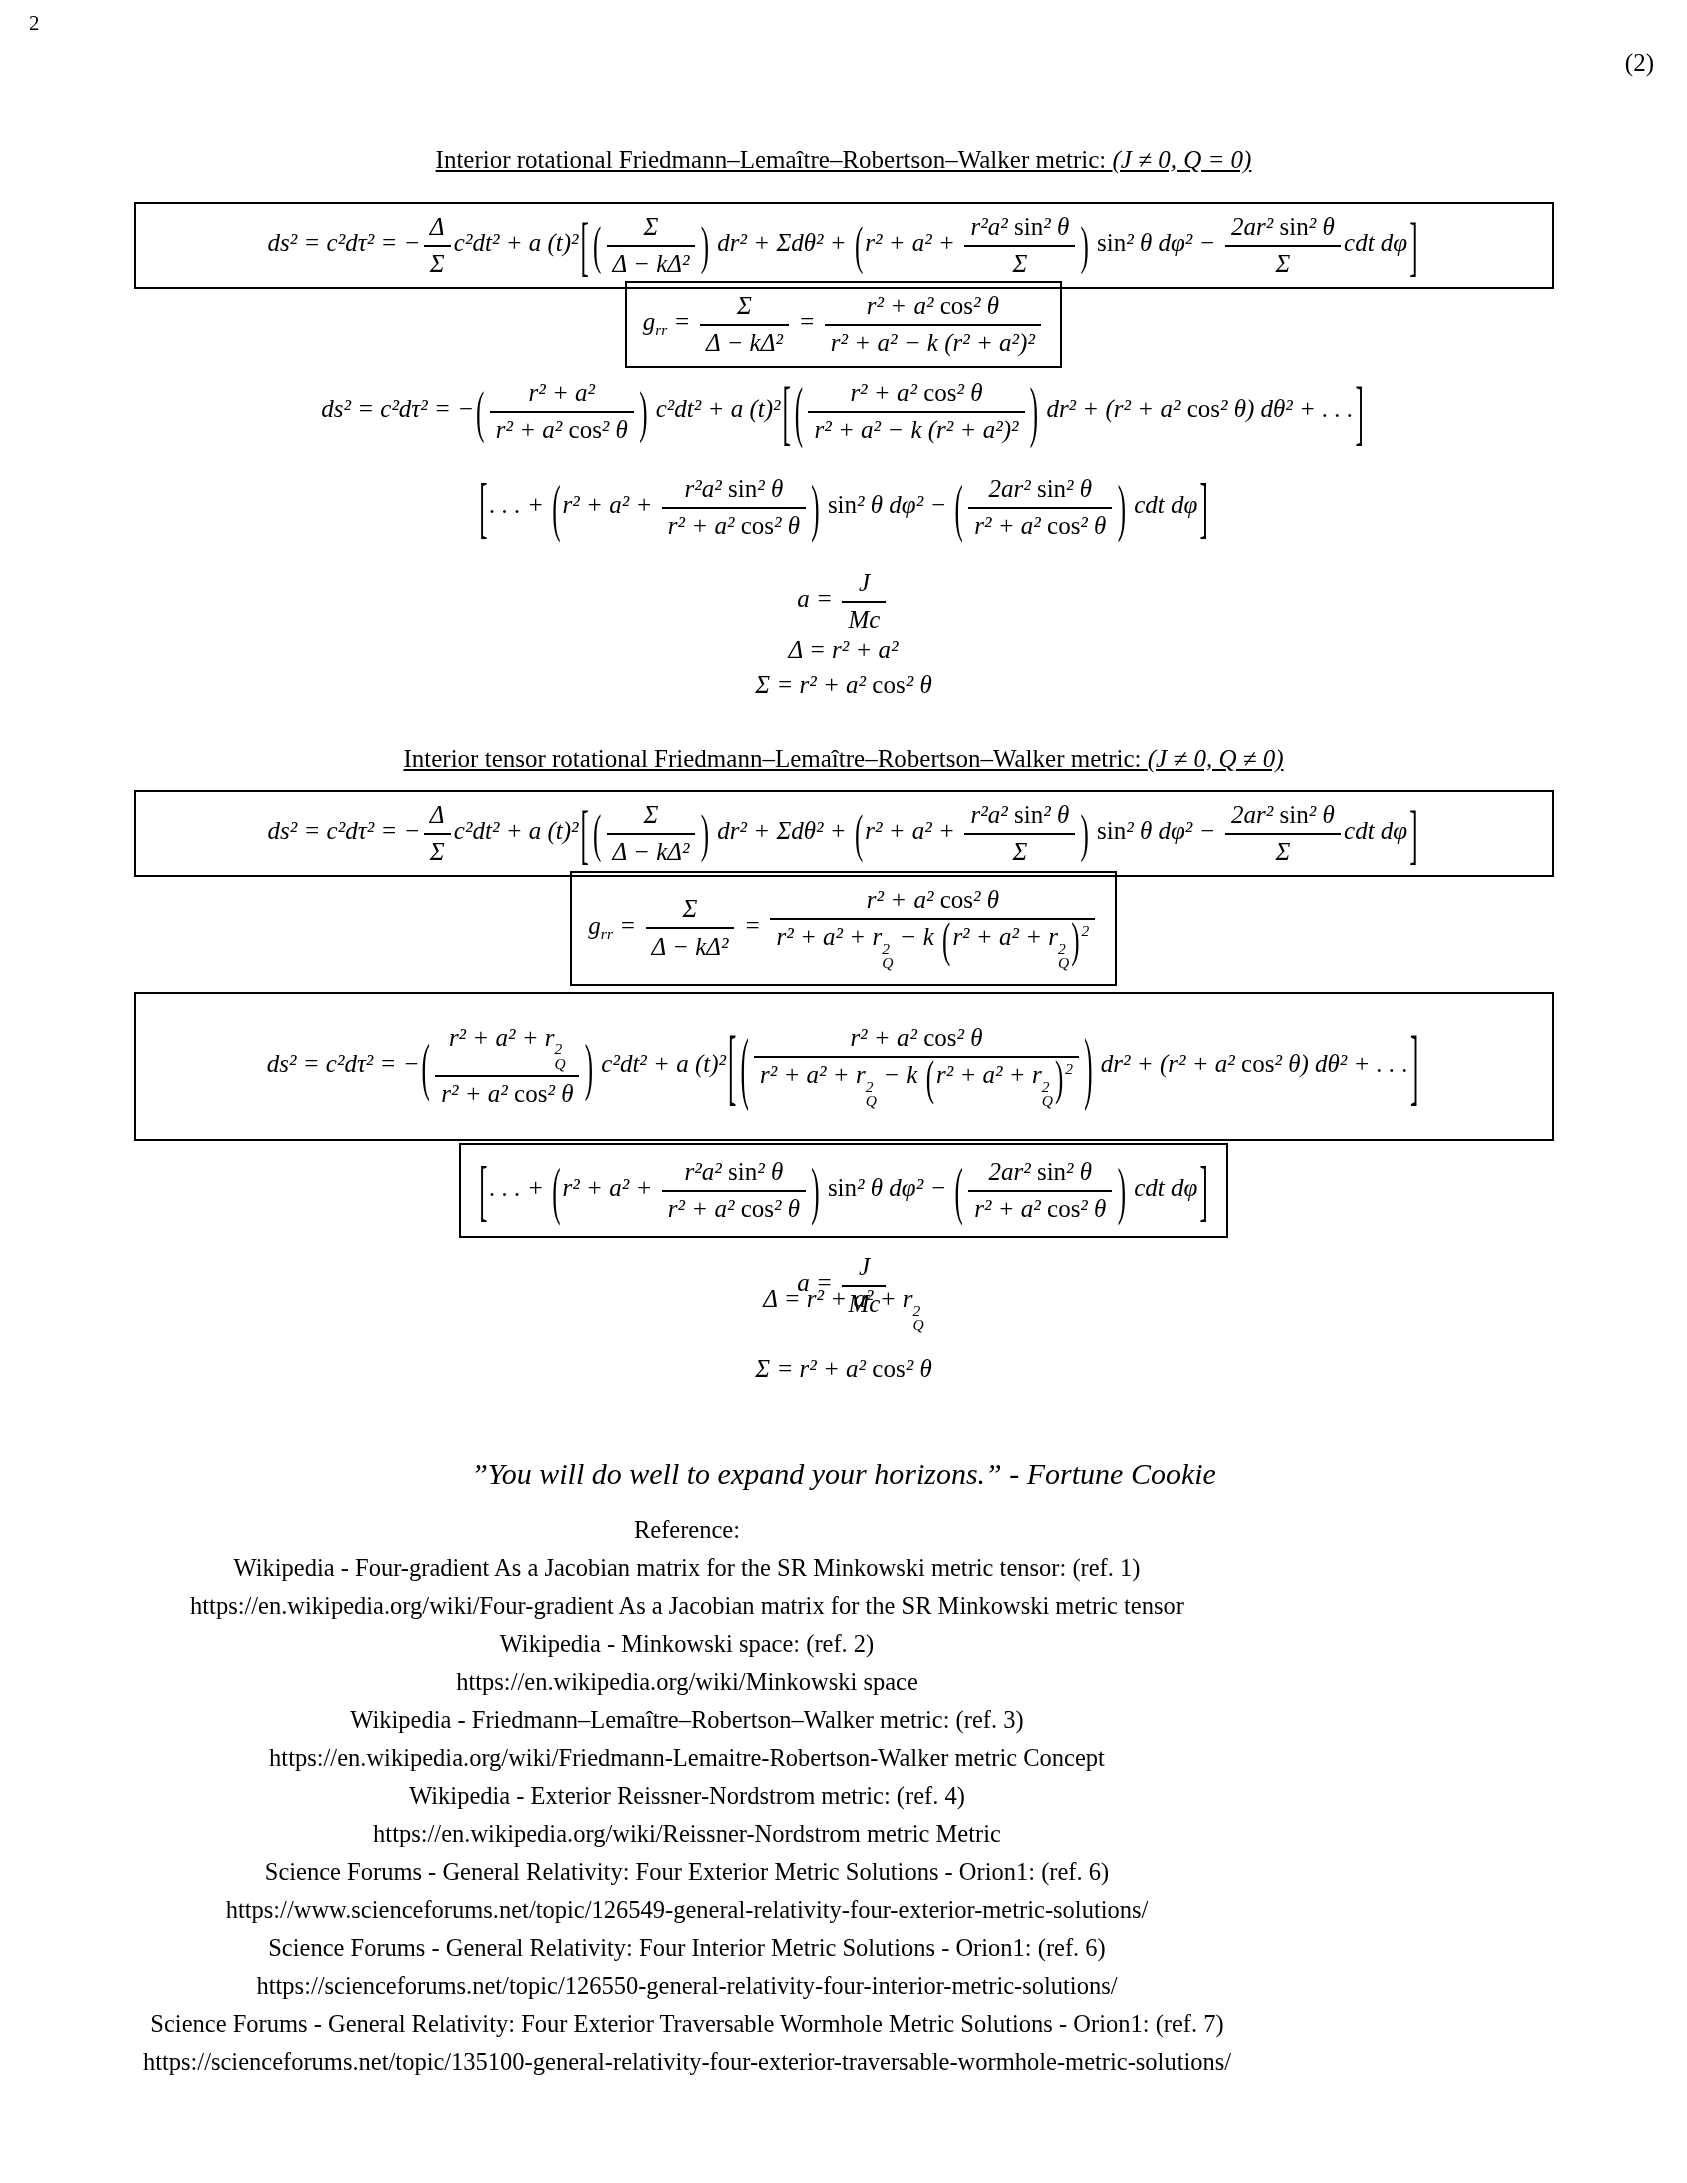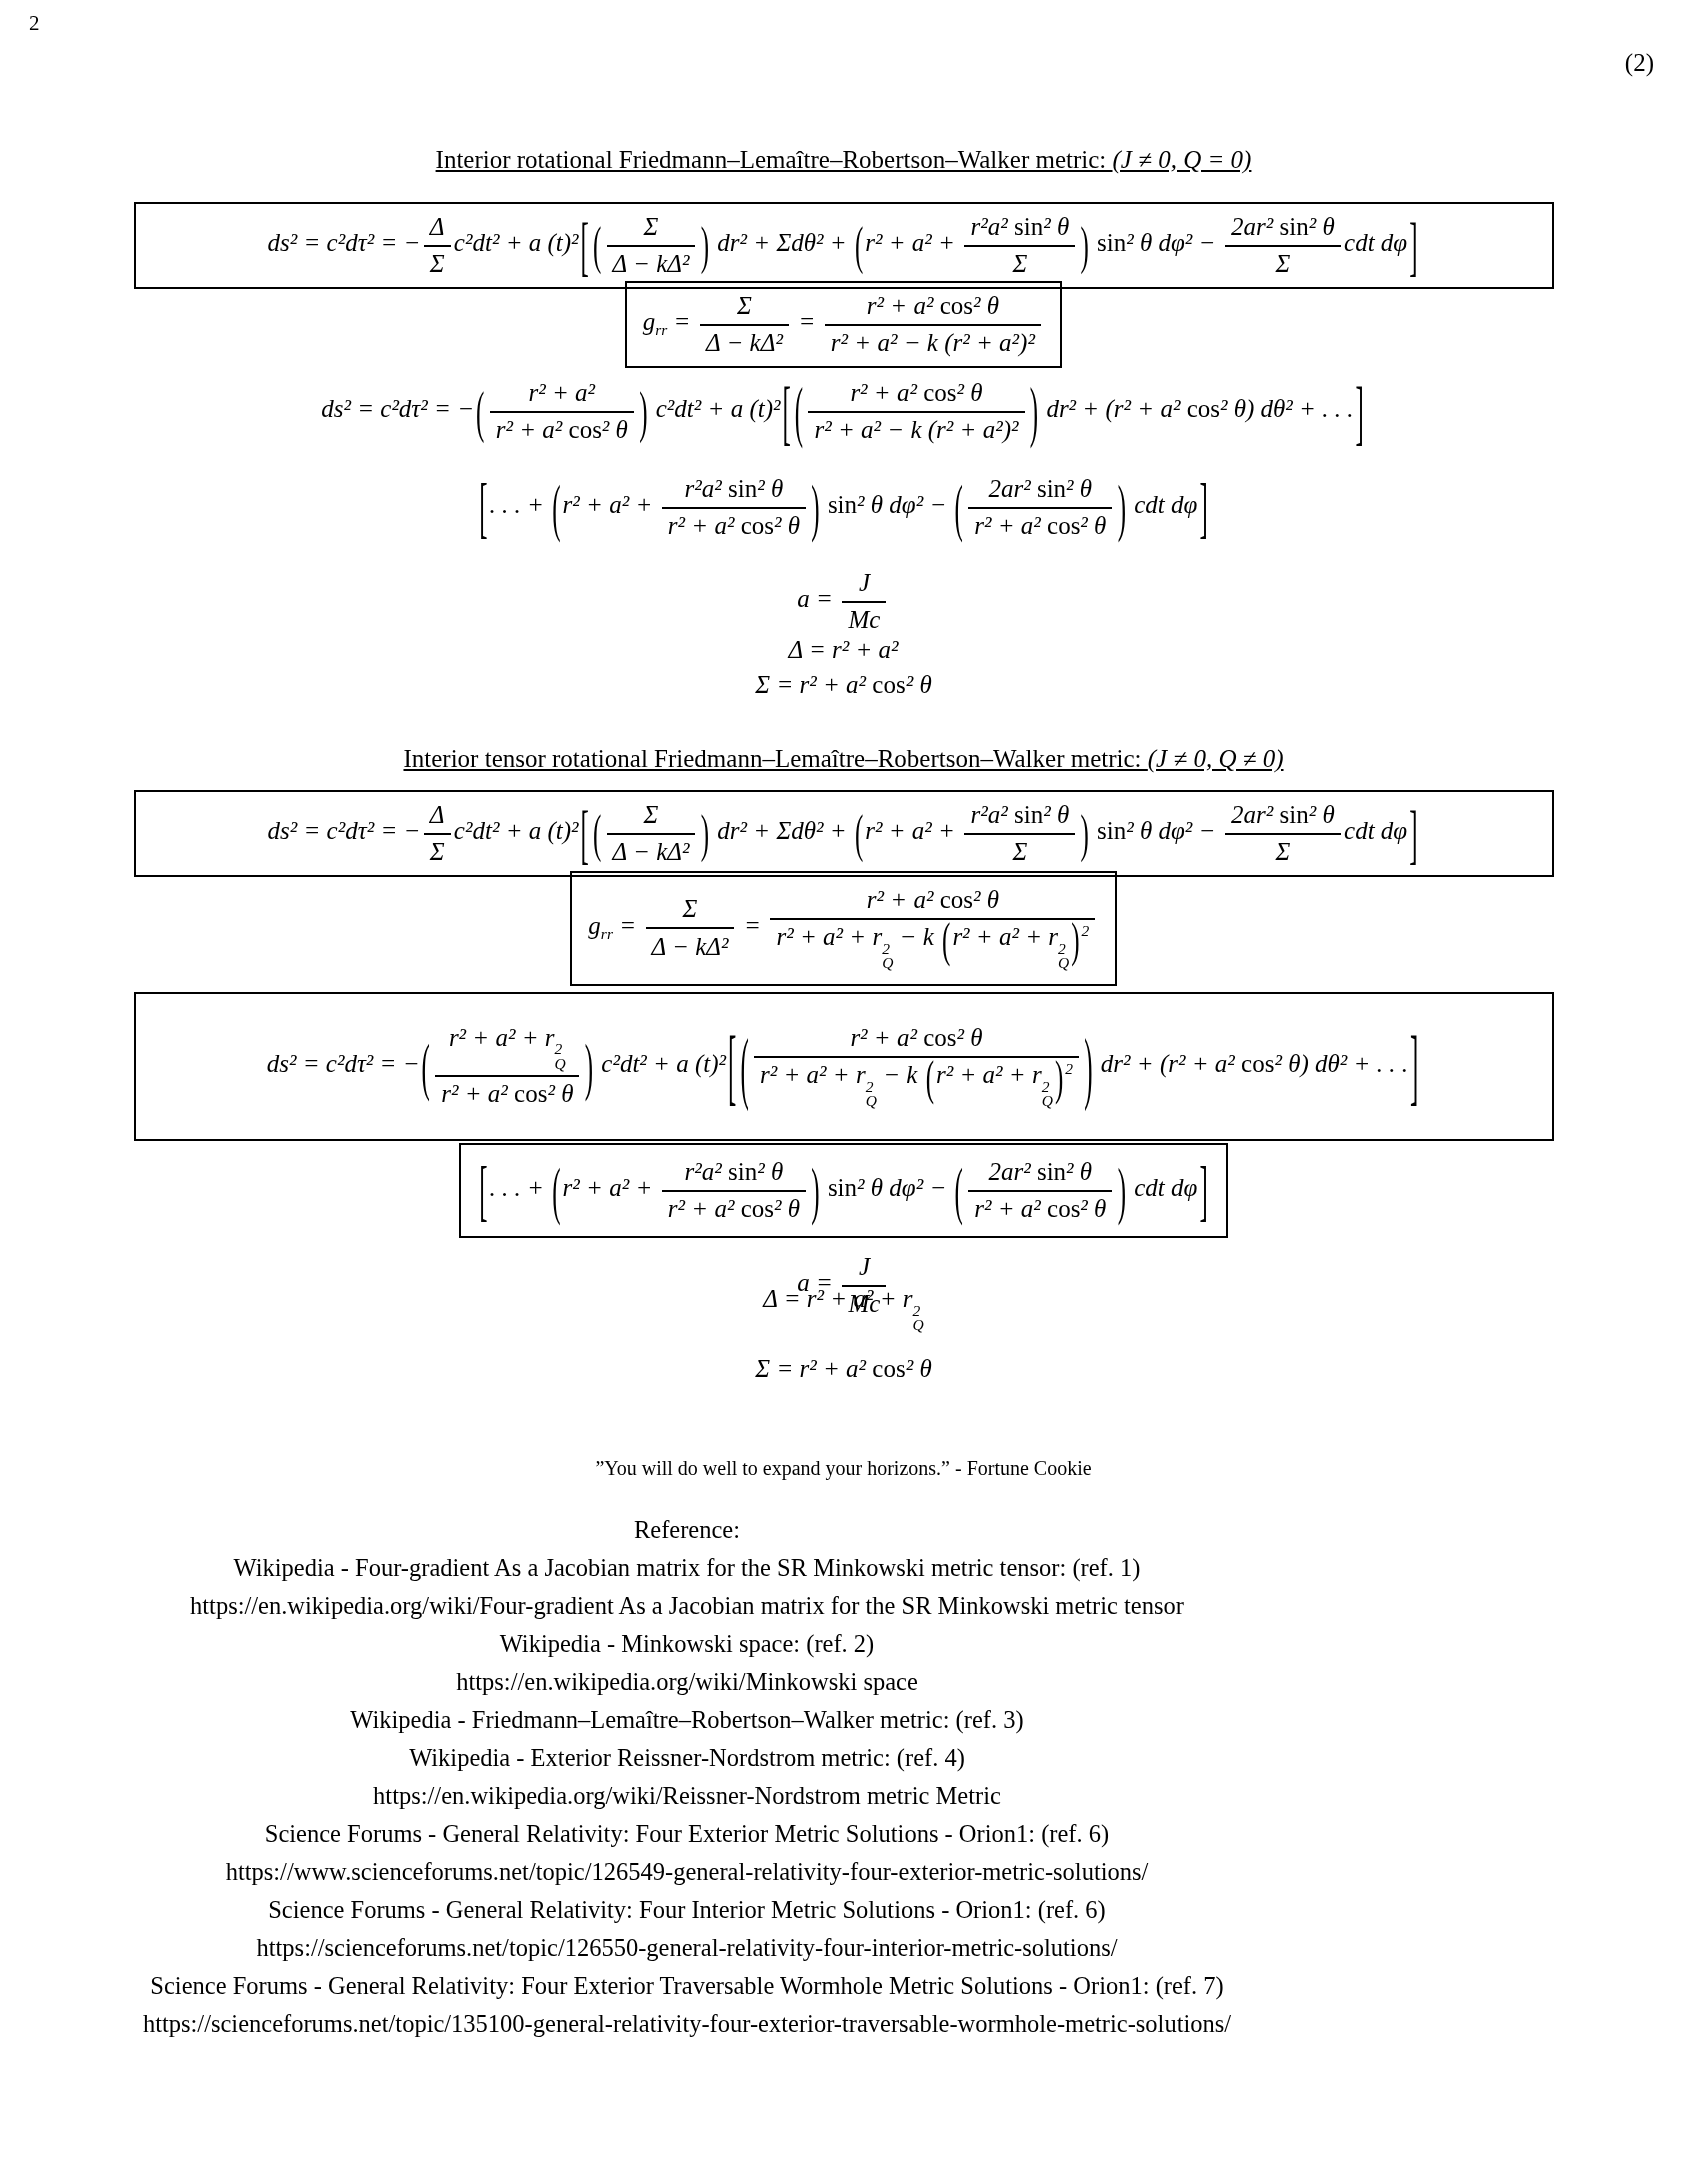--- a/index.html
+++ b/index.html
@@ -2,21 +2,21 @@
 <html style="font-size:10.6px"><head>
 <meta charset="utf-8">
 <style>
   html,body{margin:0;padding:0;background:#ffffff;}
   body{width:1687px;height:2183px;position:relative;font-family:"Liberation Serif","DejaVu Serif",serif;color:#000;}
   .block{position:absolute;left:0;width:1687px;text-align:center;}
   .pagenum{position:absolute;top:10.6px;left:29px;font-size:21px;}
   .eqnum{position:absolute;top:49px;right:33px;font-size:25px;}
   .title{font-size:25px;text-decoration:underline;}
   .title .tmath{font-style:italic;}
-  .quote{font-size:20px;}
+  .quote{font-size:30px;font-style:italic;}
   
   .eq{font-size:25px;white-space:nowrap;display:inline-block;}
   .mt{font-style:italic;}
   .mu{font-style:normal;}
   .msup{font-size:62%;vertical-align:0.55em;line-height:0;}
   .msub{font-size:62%;vertical-align:-0.3em;line-height:0;margin-top:24px;}
   .mfrac{display:inline-block;vertical-align:middle;text-align:center;margin:0 3.3px;}
   .mnum{display:block;padding:0.7px 6px 3.3px;line-height:1.15;}
   .mden{display:block;border-top:2px solid #000;padding:3.3px 6px 0.7px;line-height:1.15;}
   .mbig{display:inline-block;font-style:normal;vertical-align:middle;margin:0 2px;line-height:1;}
@@ -86,20 +86,21 @@
   <div class="block quote" style="top:1457px">”You will do well to expand your horizons.” - Fortune Cookie</div>
 
   <div class="refs">
     <div class="refline">Reference:</div>
     <div id="references-list">
         <div class="refline">Wikipedia - Four-gradient As a Jacobian matrix for the SR Minkowski metric tensor: (ref. 1)</div>
         <div class="refline">https://en.wikipedia.org/wiki/Four-gradient As a Jacobian matrix for the SR Minkowski metric tensor</div>
         <div class="refline">Wikipedia - Minkowski space: (ref. 2)</div>
         <div class="refline">https://en.wikipedia.org/wiki/Minkowski space</div>
         <div class="refline">Wikipedia - Friedmann–Lemaître–Robertson–Walker metric: (ref. 3)</div>
+        <div class="refline">https://en.wikipedia.org/wiki/Friedmann-Lemaitre-Robertson-Walker metric Concept</div>
         <div class="refline">Wikipedia - Exterior Reissner-Nordstrom metric: (ref. 4)</div>
         <div class="refline">https://en.wikipedia.org/wiki/Reissner-Nordstrom metric Metric</div>
         <div class="refline">Science Forums - General Relativity: Four Exterior Metric Solutions - Orion1: (ref. 6)</div>
         <div class="refline">https://www.scienceforums.net/topic/126549-general-relativity-four-exterior-metric-solutions/</div>
         <div class="refline">Science Forums - General Relativity: Four Interior Metric Solutions - Orion1: (ref. 6)</div>
         <div class="refline">https://scienceforums.net/topic/126550-general-relativity-four-interior-metric-solutions/</div>
         <div class="refline">Science Forums - General Relativity: Four Exterior Traversable Wormhole Metric Solutions - Orion1: (ref. 7)</div>
         <div class="refline">https://scienceforums.net/topic/135100-general-relativity-four-exterior-traversable-wormhole-metric-solutions/</div>
       </div>
   </div>

